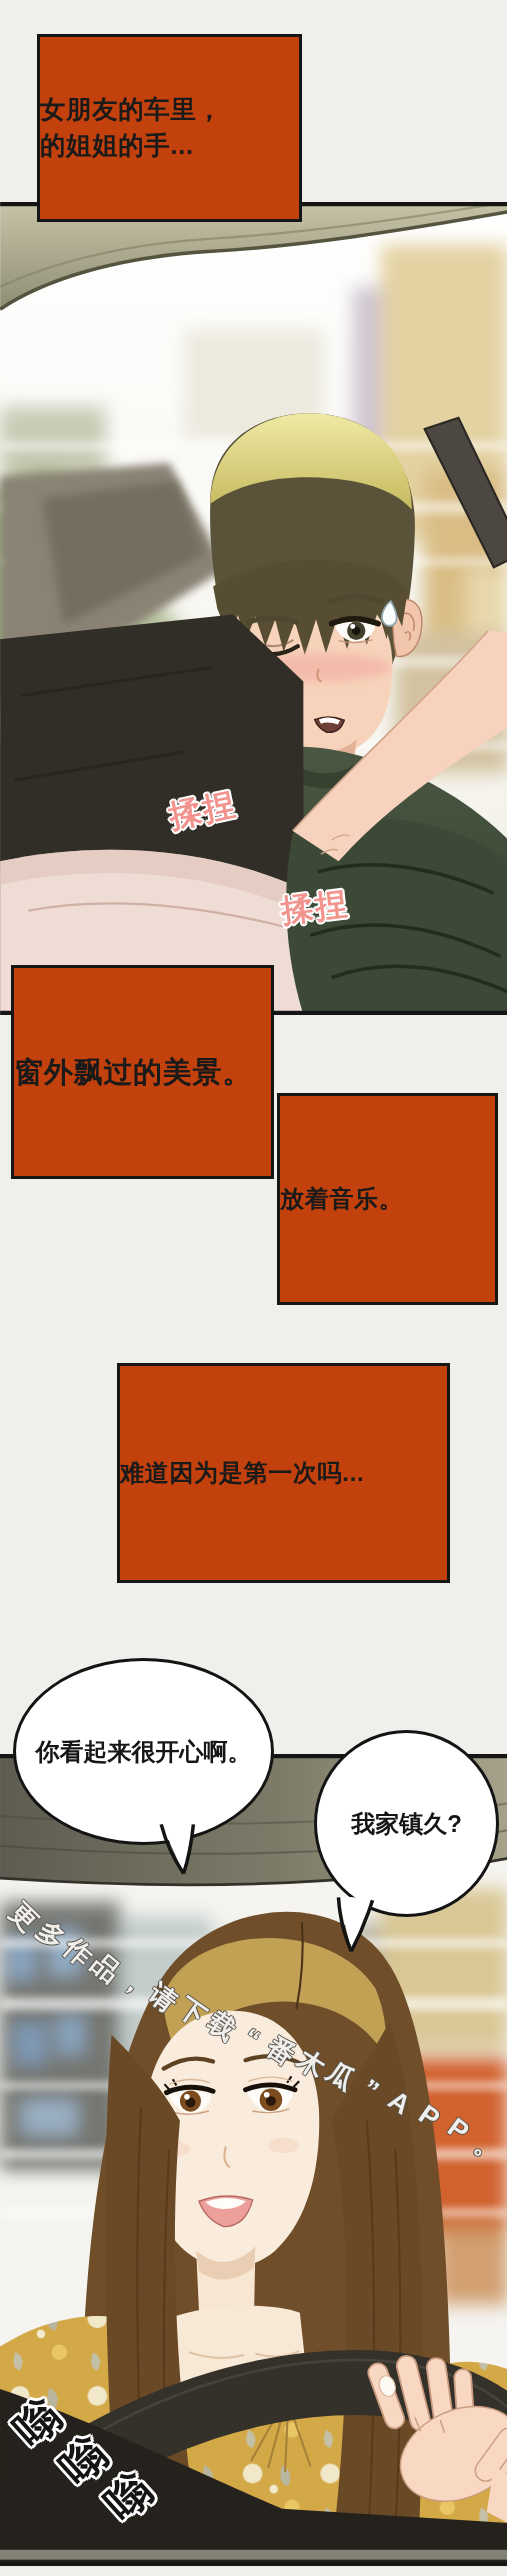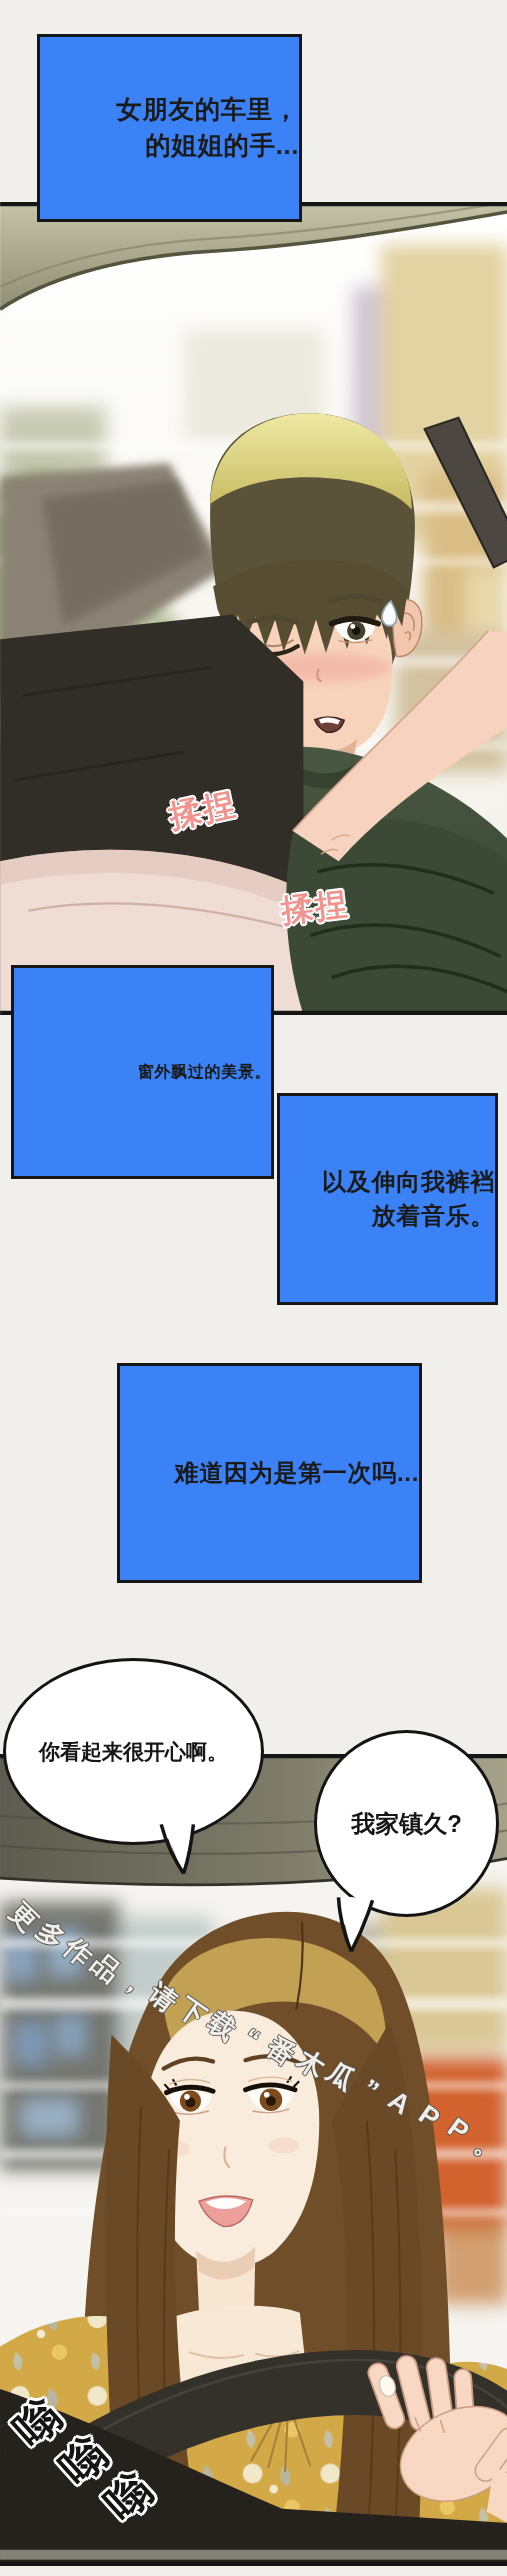--- a/index.html
+++ b/index.html
@@ -1,30 +1,30 @@
 <!DOCTYPE html>
 <html style="font-size:11.3px"><head>
 <meta charset="utf-8">
 <style>
   html,body{margin:0;padding:0;background:#e6e4e0;}
   #page{position:relative;width:508px;height:2576px;margin:0 auto;background:#f1efeb;
         font-family:"Liberation Sans","DejaVu Sans",sans-serif;overflow:hidden;}
   .panel{position:absolute;left:0;width:508px;z-index:1;}
   .panel svg{display:block;}
-  .caption-box{position:absolute;background:#3b82f6;border:3.5px solid #161616;box-sizing:border-box;
-        display:flex;flex-direction:column;align-items:flex-end;justify-content:center;
+  .caption-box{position:absolute;background:#c2410c;border:3.5px solid #161616;box-sizing:border-box;
+        display:flex;flex-direction:column;align-items:flex-start;justify-content:center;
         font-weight:700;color:#1a1a1a;text-align:center;z-index:5;line-height:1.4;letter-spacing:0.7px;}
   #box1{left:37px;top:34px;width:265px;height:188px;font-size:25.4px;}
-  #box2{left:11.3px;top:965px;width:263px;height:214px;font-size:16px;}
+  #box2{left:11.3px;top:965px;width:263px;height:214px;font-size:29px;}
   #box3{left:277px;top:1093px;width:221px;height:212px;font-size:24px;}
-  #box4{left:117px;top:1363px;width:305px;height:220px;font-size:24px;}
+  #box4{left:117px;top:1363px;width:333px;height:220px;font-size:24px;}
   .bubble{position:absolute;background:#ffffff;border:3.5px solid #141414;border-radius:50%;
         box-sizing:border-box;display:flex;align-items:center;justify-content:center;
         font-weight:700;color:#161616;text-align:center;z-index:6;}
-  #bubble-left{left:3px;top:1658px;width:261px;height:187px;font-size:21px;}
+  #bubble-left{left:13px;top:1658px;width:261px;height:187px;font-size:24px;}
   #bubble-right{left:314px;top:1730px;width:185px;height:187px;font-size:24px;text-align:right;}
   .tail{position:absolute;z-index:7;}
   .sfx-pink{position:absolute;font-size:32px;font-weight:900;letter-spacing:2.1px;z-index:8;
         text-shadow:-2.1px 0 0 #fff,2.1px 0 0 #fff,0 -2.1px 0 #fff,0 2.1px 0 #fff,
                     -1.4px -1.4px 0 #fff,1.4px 1.4px 0 #fff,-1.4px 1.4px 0 #fff,1.4px -1.4px 0 #fff;}
   #sfx-knead-1{left:169px;top:789px;transform:rotate(-12deg);}
   #sfx-knead-2{left:281px;top:886px;transform:rotate(-7deg);}
   .sfx-buzz-char{position:absolute;color:#141414;font-size:44px;font-weight:900;z-index:8;
         text-shadow:-2.8px 0 0 #fff,2.8px 0 0 #fff,0 -2.8px 0 #fff,0 2.8px 0 #fff,
                     -2.1px -2.1px 0 #fff,2.1px 2.1px 0 #fff,-2.1px 2.1px 0 #fff,2.1px -2.1px 0 #fff;}
@@ -333,21 +333,20 @@
   <div class="caption-box" id="box1">
     <div>女朋友的车里，</div>
     <div>的姐姐的手...</div>
   </div>
 
   <div class="caption-box" id="box2">
     <div>窗外飘过的美景。</div>
   </div>
 
   <div class="caption-box" id="box3">
-    <div>以及伸向我裤裆</div>
     <div>放着音乐。</div>
   </div>
 
   <div class="caption-box" id="box4">
     <div>难道因为是第一次吗...</div>
   </div>
 
   <div class="bubble" id="bubble-left">
     <div>你看起来很开心啊。</div>
   </div>

